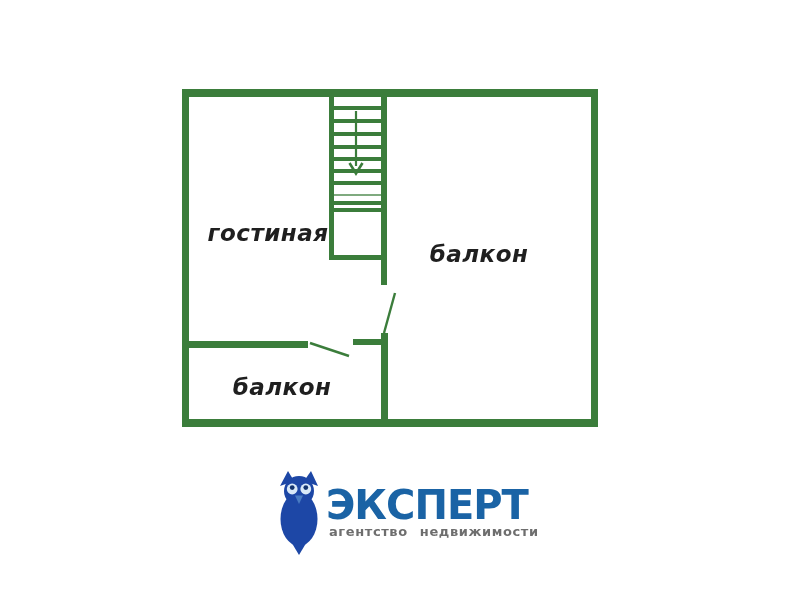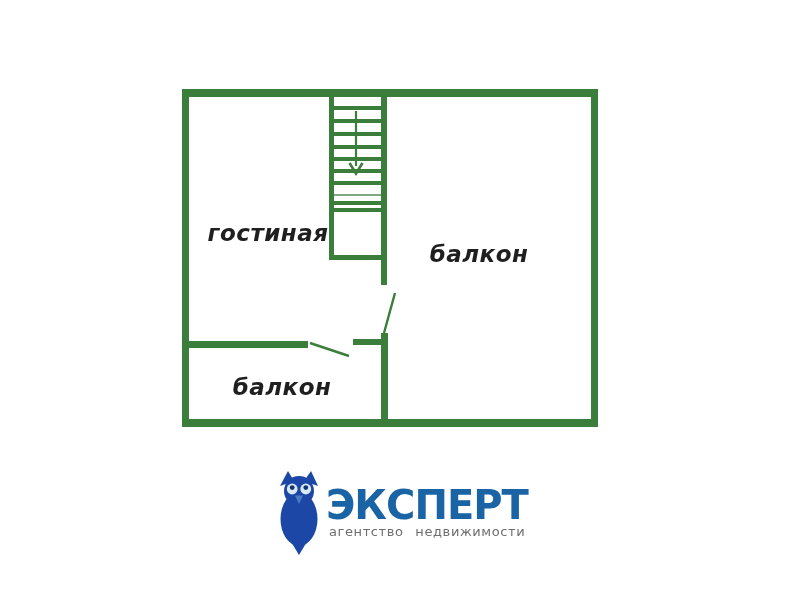--- a/index.html
+++ b/index.html
@@ -36,21 +36,21 @@
   .owl-eye{fill:var(--owl-eye);}
   .owl-pupil{fill:var(--owl-pupil);}
   .owl-beak{fill:var(--owl-beak);}
   .brand{
     position:absolute;left:326px;top:486px;
     font-weight:bold;font-size:40px;line-height:38px;
     letter-spacing:-1px;color:var(--brand-blue);white-space:nowrap;
   }
   .tagline{
     position:absolute;left:329px;top:524px;
-    font-weight:normal;font-size:13px;letter-spacing:.6px;word-spacing:7px;
+    font-weight:bold;font-size:13px;letter-spacing:.6px;word-spacing:7px;
     color:var(--tagline-gray);white-space:nowrap;
   }
 </style>
 </head>
 <body>
 
 <div class="stage">
 
   <div>
 

